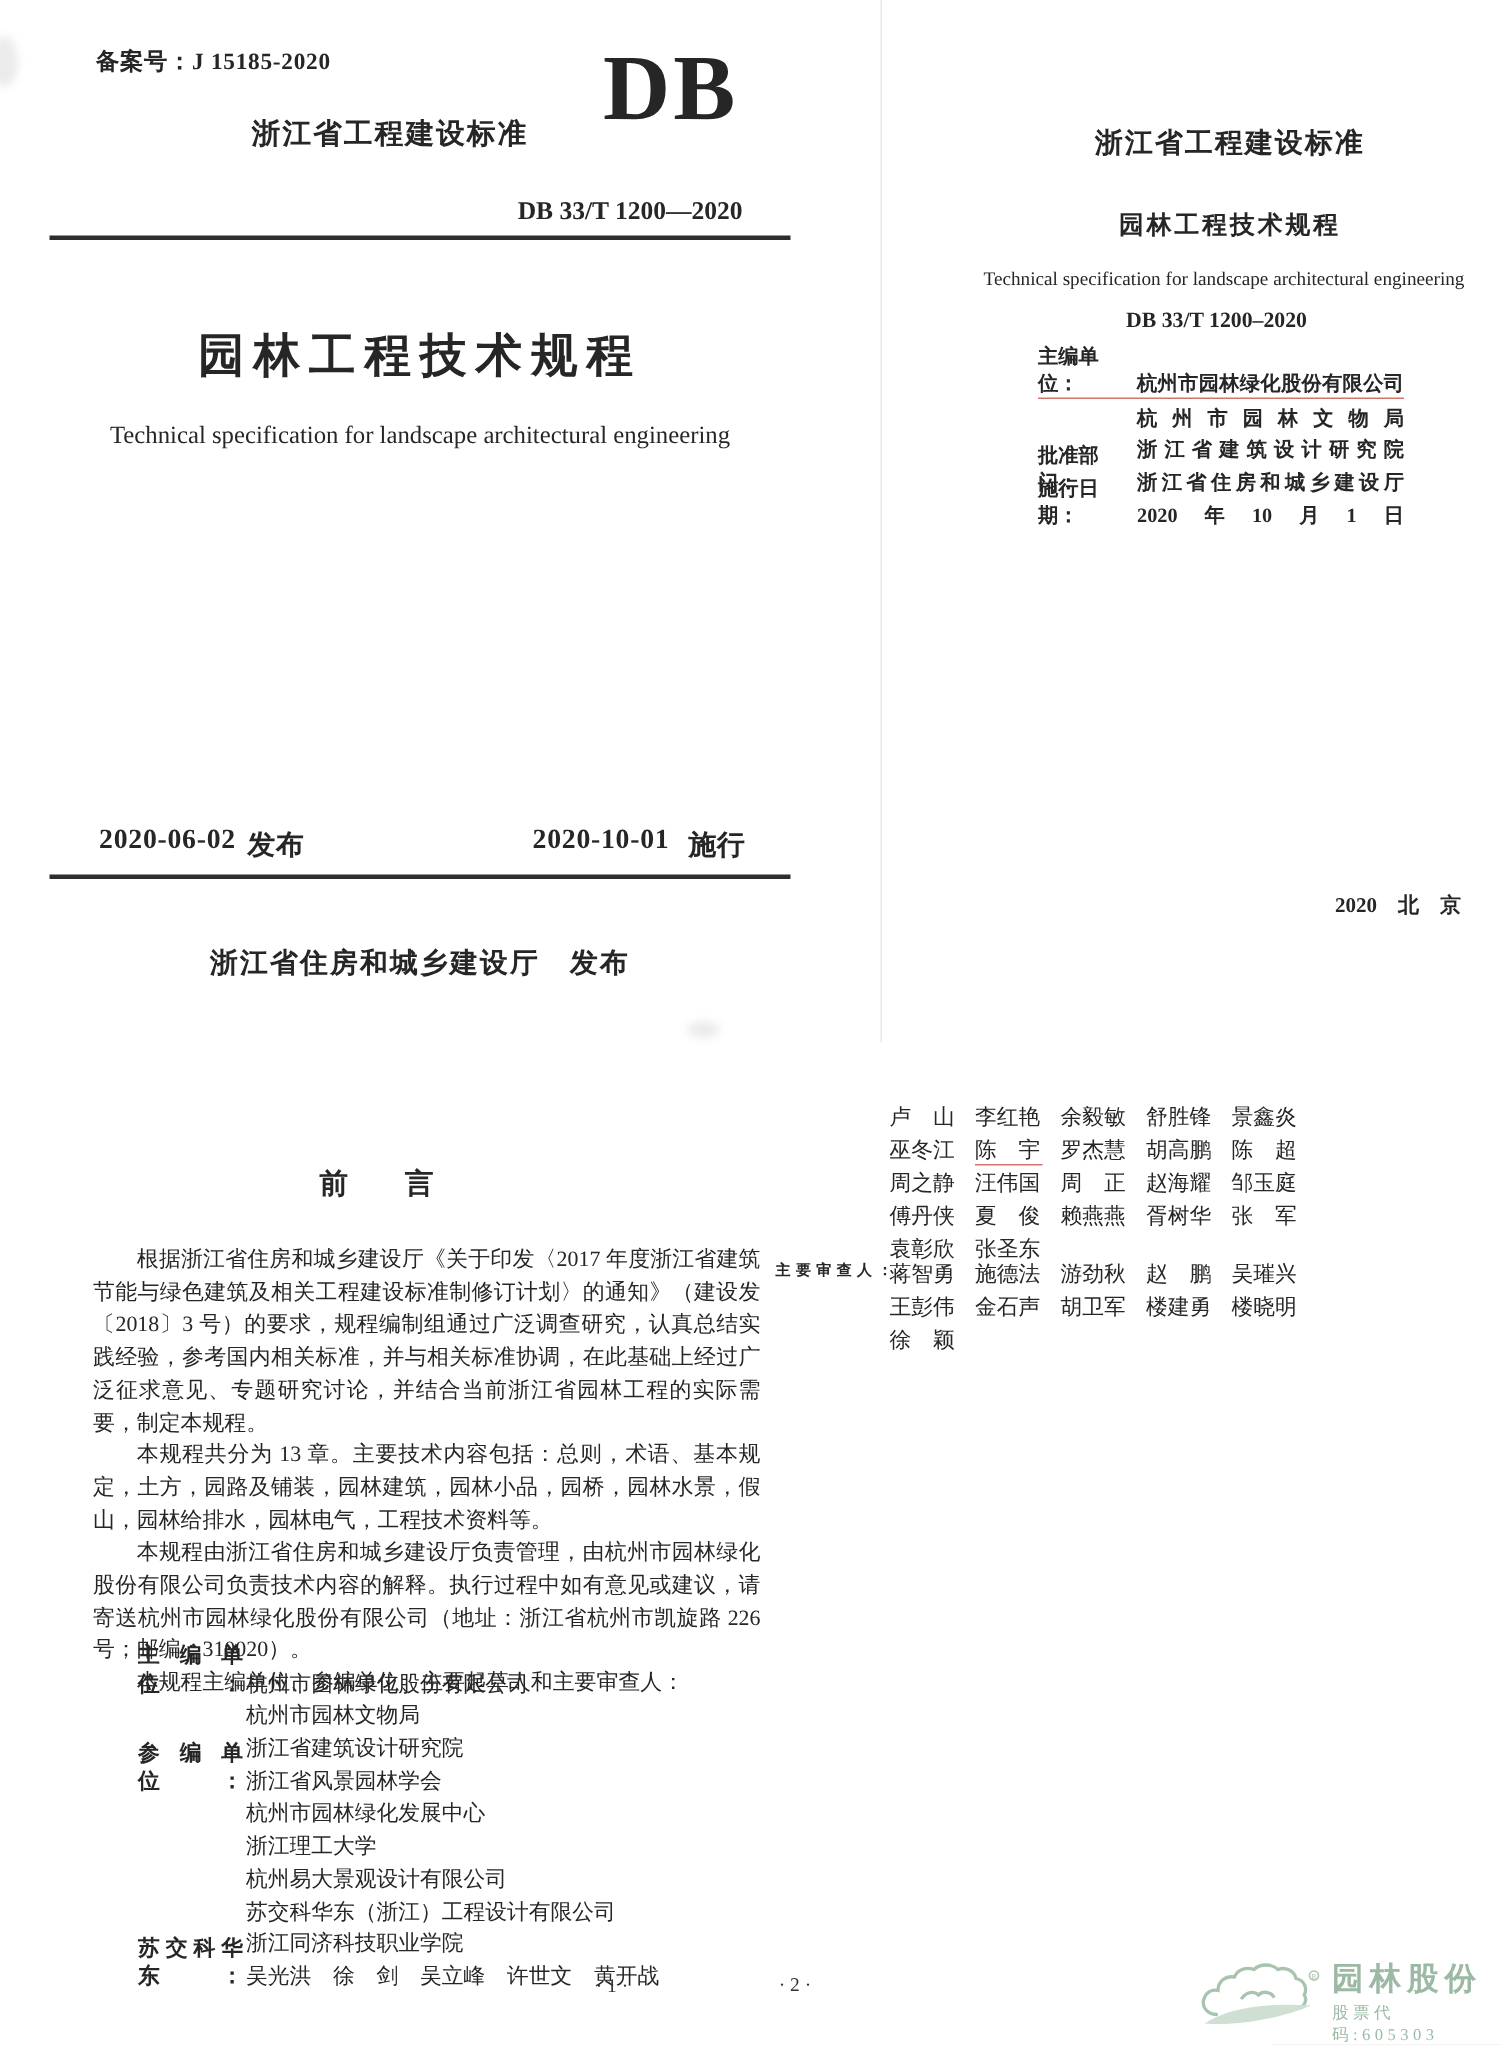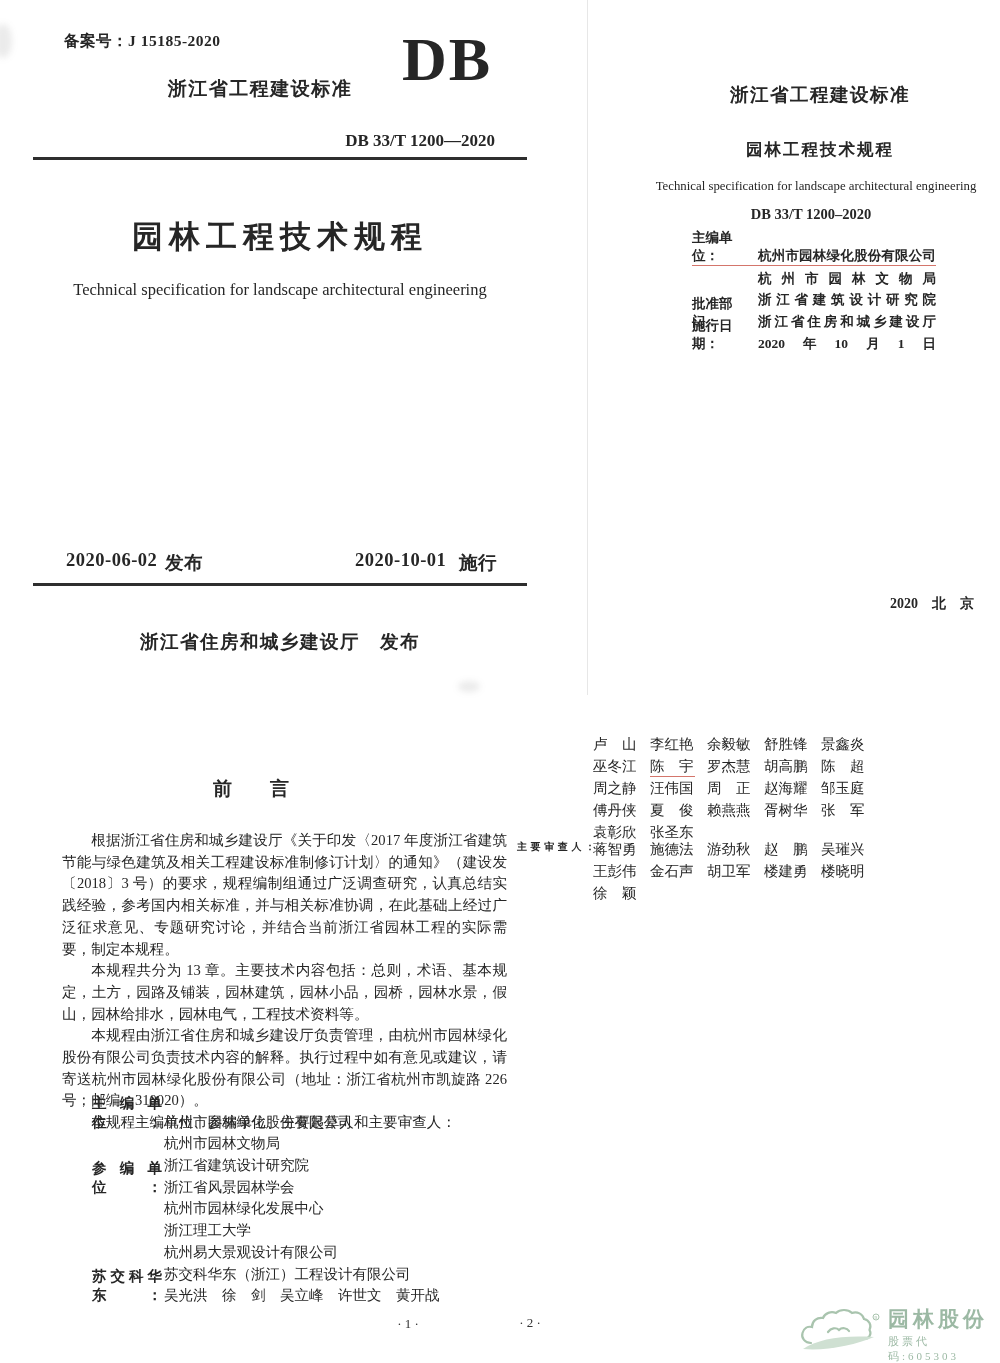--- a/index.html
+++ b/index.html
@@ -149,20 +149,24 @@
       </div>
     <div class="org-row">
         <span class="lab"></span>
         <span class="val">杭州易大景观设计有限公司</span>
       </div>
     <div class="org-row">
         <span class="lab"></span>
         <span class="val">苏交科华东（浙江）工程设计有限公司</span>
       </div>
     <div class="org-row">
+        <span class="lab"></span>
+        <span class="val">浙江同济科技职业学院</span>
+      </div>
+    <div class="org-row">
         <span class="lab">苏交科华东：</span>
         <span class="val">吴光洪　徐　剑　吴立峰　许世文　黄开战</span>
       </div>
   </div>
 
   <div class="abs pageno" style="left:378px;top:1316px;width:60px;text-align:center;">· 1 ·</div>
 
   <div class="name-row" style="top:735px;">
     <span class="name-cell">卢　山</span>
     <span class="name-cell">李红艳</span>

